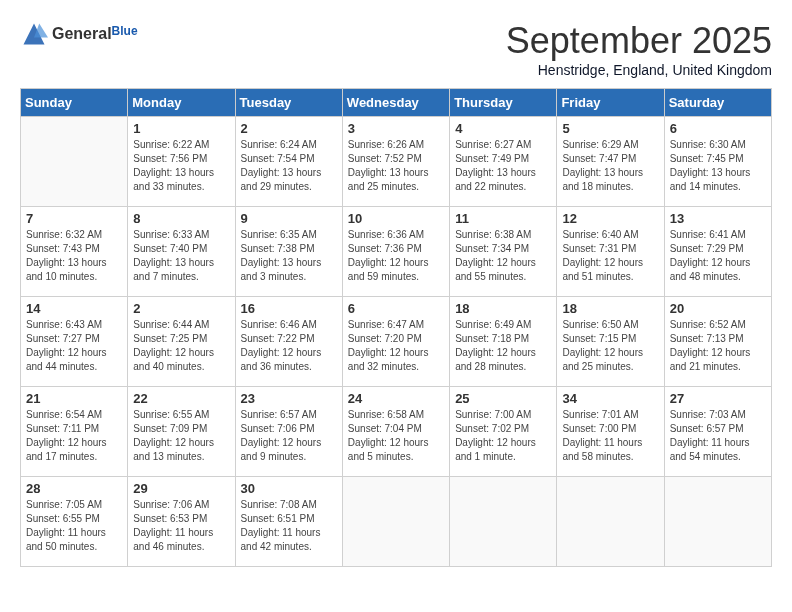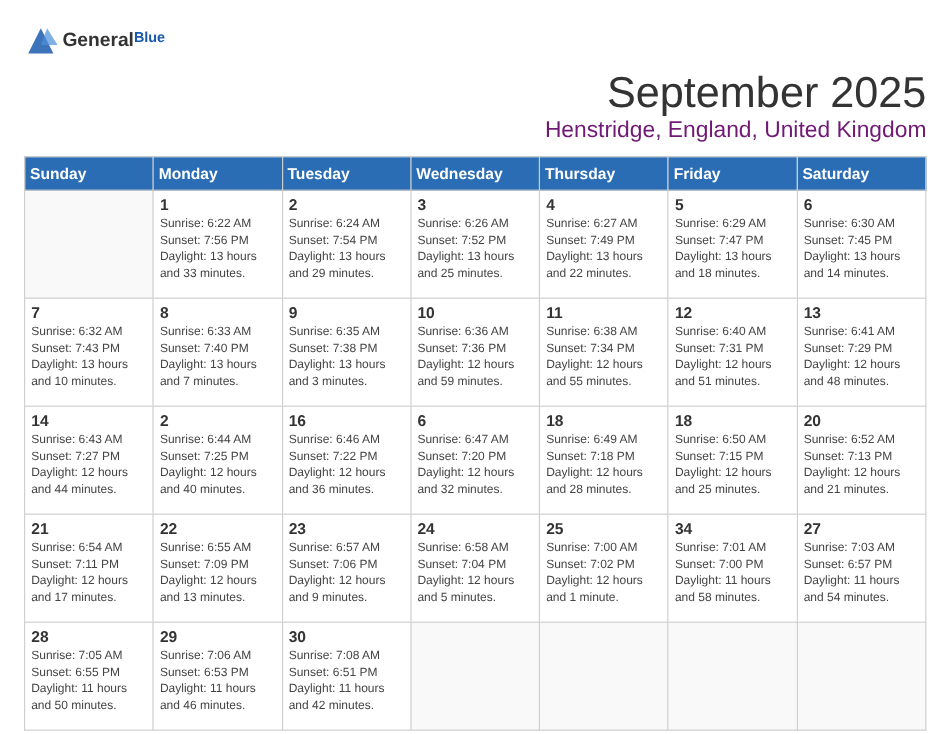--- a/index.html
+++ b/index.html
@@ -35,30 +35,29 @@
       font-size: 12px;
       font-weight: bold;
       color: #1a5aad;
     }
     .logo-icon {
       width: 28px;
       height: 28px;
     }
     .title-block {
       text-align: right;
-      margin-top: 36px;
     }
     .month-title {
       font-size: 36px;
       font-weight: normal;
       color: #333;
     }
     .location {
-      font-size: 19px;
-      color: #701a75;
+      font-size: 14px;
+      color: #0f172a;
     }
     table {
       width: 100%;
       border-collapse: collapse;
       table-layout: fixed;
     }
     th {
       background-color: #2a6db5;
       color: #fff;
       padding: 6px 4px;

